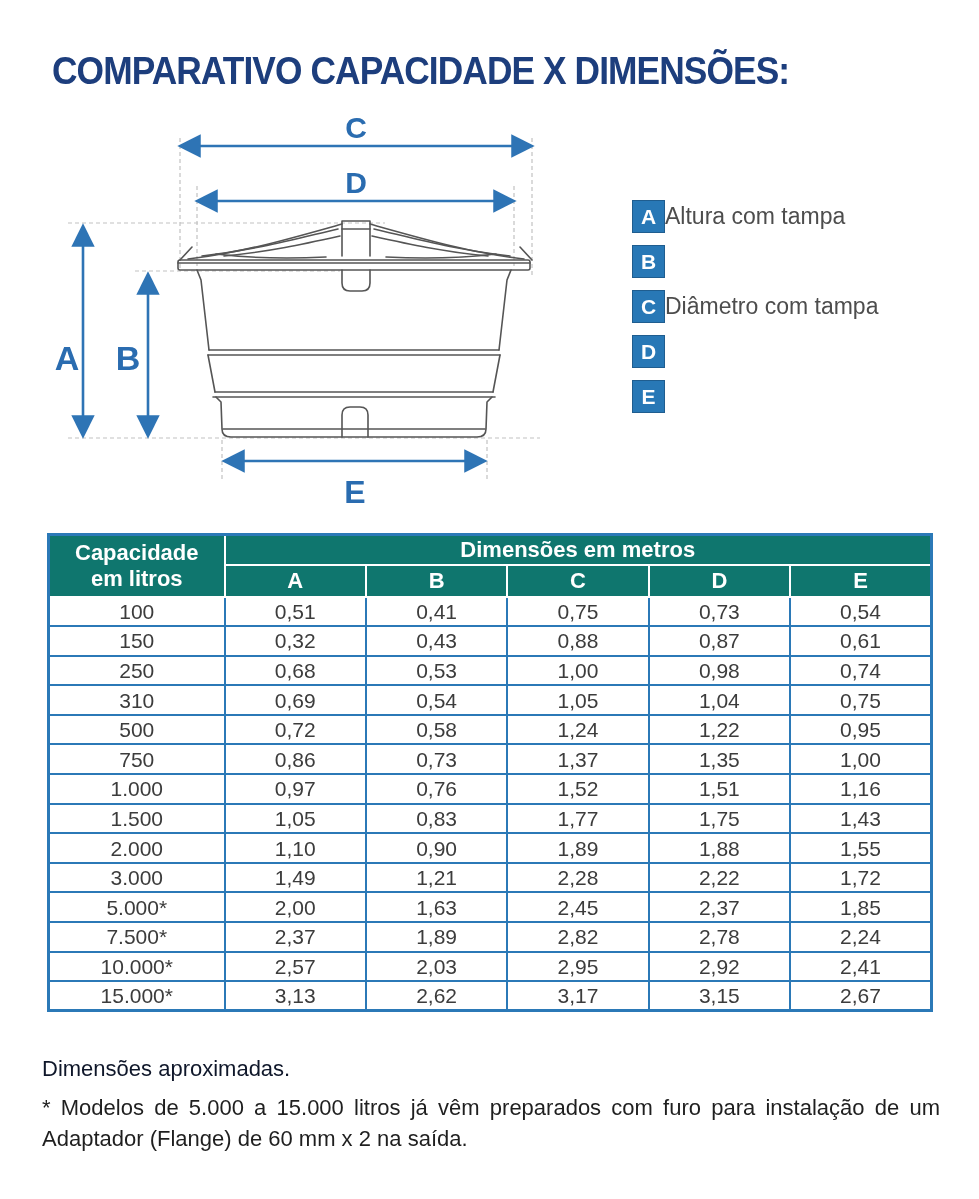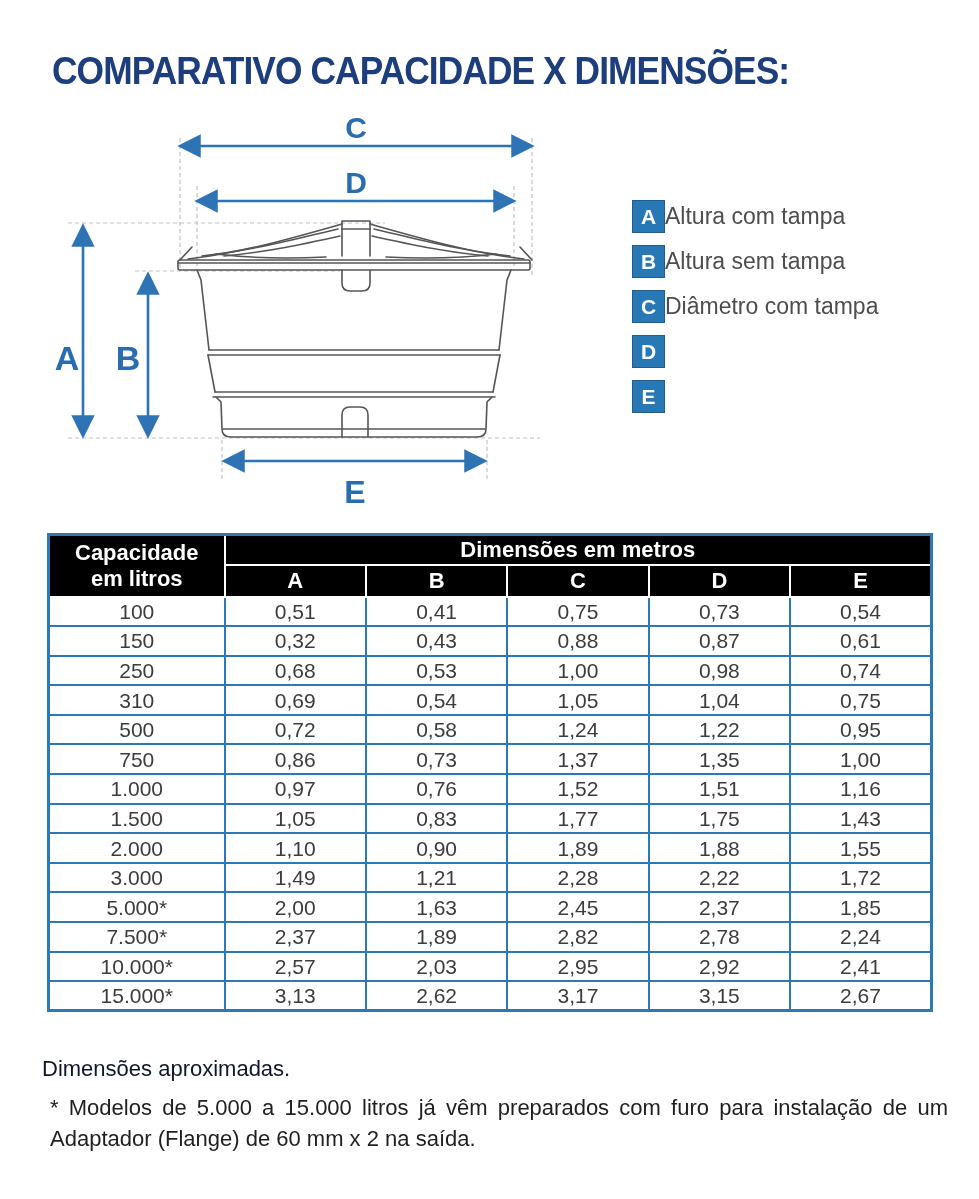--- a/index.html
+++ b/index.html
@@ -43,21 +43,21 @@
   }
 
   
   .dim-table {
     position:absolute; left:47px; top:533px;
     width:886px;
     border-collapse:collapse; table-layout:fixed;
     border:3px solid #2b79b7;
   }
   .dim-table th {
-    background:#000000; color:#ffffff; font-weight:bold;
+    background:#0f766e; color:#ffffff; font-weight:bold;
     border:2px solid #ffffff;
     font-size:22px; text-align:center;
   }
   .dim-table th.cap-head { width:176px; font-size:22px; line-height:26px; }
   .dim-table thead tr.top-row th { height:30px; }
   .dim-table thead tr.col-row th { height:32px; }
   .dim-table td {
     background:#ffffff; color:#3c3c3c;
     border:2px solid #2b79b7;
     font-size:21px; font-weight:normal; text-align:center;
@@ -65,21 +65,21 @@
   }
 
   
   .foot-line1 {
     position:absolute; left:42px; top:1056px;
     font-size:22px; color:#0f172a;
   }
   .foot-line2 {
     position:absolute; left:42px; top:1092px; width:898px;
     font-size:22px; color:#1f1f1f;
-    text-align:justify; line-height:31px;margin-left:8px;
+    text-align:justify; line-height:31px;
   }
 
   
   .tank-stroke { stroke:#555555; stroke-width:1.6; fill:none; stroke-linejoin:round; stroke-linecap:round; }
   .dash { stroke:#c2c2c2; stroke-width:1.2; stroke-dasharray:4 3; fill:none; }
   .dim-arrow { stroke:#2e74b5; stroke-width:2.6; fill:none; }
   .dim-label { fill:#2a6cb0; font-family:"Liberation Sans",sans-serif; font-weight:bold; }
 </style>
 </head>
 <body>
@@ -162,21 +162,20 @@
     </g>
   </svg>
 
   <div class="legend" id="legend">
       <div class="legend-item">
         <span class="legend-key">A</span>
         <span class="legend-label">Altura com tampa</span>
       </div>
       <div class="legend-item">
         <span class="legend-key">B</span>
-        <span class="legend-label">Altura sem tampa</span>
       </div>
       <div class="legend-item">
         <span class="legend-key">C</span>
         <span class="legend-label">Diâmetro com tampa</span>
       </div>
       <div class="legend-item">
         <span class="legend-key">D</span>
       </div>
       <div class="legend-item">
         <span class="legend-key">E</span>

